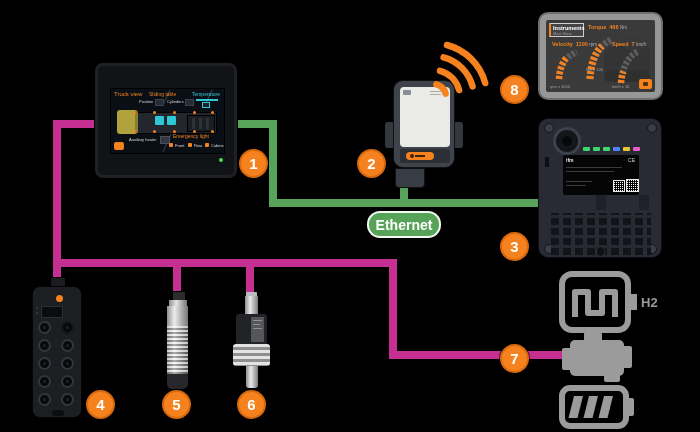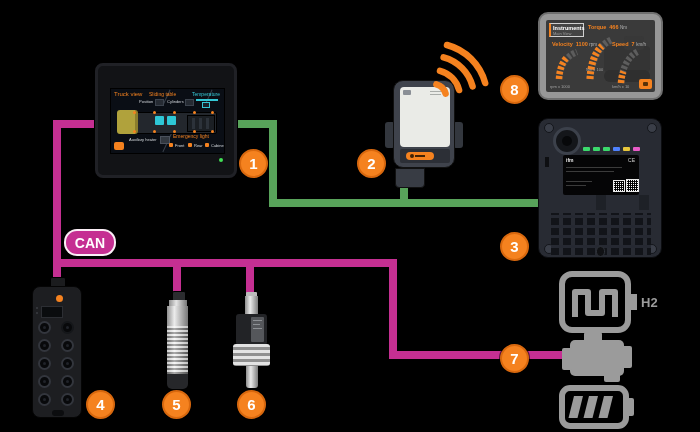--- a/index.html
+++ b/index.html
@@ -284,21 +284,21 @@
   <svg class="device" style="left:558px;top:384px" width="80" height="46" viewBox="0 0 80 46">
     <rect x="4" y="4" width="64" height="38" rx="8" class="gray-ic" stroke-width="6"></rect>
     <rect x="68" y="14" width="8" height="18" rx="2" class="gray-fill"></rect>
     <g transform="skewX(-14)" class="gray-fill">
       <rect x="19" y="12" width="9" height="22"></rect>
       <rect x="34" y="12" width="9" height="22"></rect>
       <rect x="49" y="12" width="9" height="22"></rect>
     </g>
   </svg>
 
-  <div class="netlabel" style="left: 64px; top: 229px; width: 52px; height: 27px; font-size: 14px; background-color: rgb(197, 47, 146);">CAN</div>
+  <div class="netlabel" style="left: 367px; top: 211px; width: 74px; height: 27px; font-size: 14px; background-color: rgb(88, 163, 90);">Ethernet</div>
 
   <div class="badge" style="left: 239px; top: 149px; background-color: rgb(245, 130, 31);">1</div>
   <div class="badge" style="left: 357px; top: 149px; background-color: rgb(245, 130, 31);">2</div>
   <div class="badge" style="left: 500px; top: 232px; background-color: rgb(245, 130, 31);">3</div>
   <div class="badge" style="left: 86px; top: 390px; background-color: rgb(245, 130, 31);">4</div>
   <div class="badge" style="left: 162px; top: 390px; background-color: rgb(245, 130, 31);">5</div>
   <div class="badge" style="left: 237px; top: 390px; background-color: rgb(245, 130, 31);">6</div>
   <div class="badge" style="left: 500px; top: 344px; background-color: rgb(245, 130, 31);">7</div>
   <div class="badge" style="left: 500px; top: 75px; background-color: rgb(245, 130, 31);">8</div>
 

